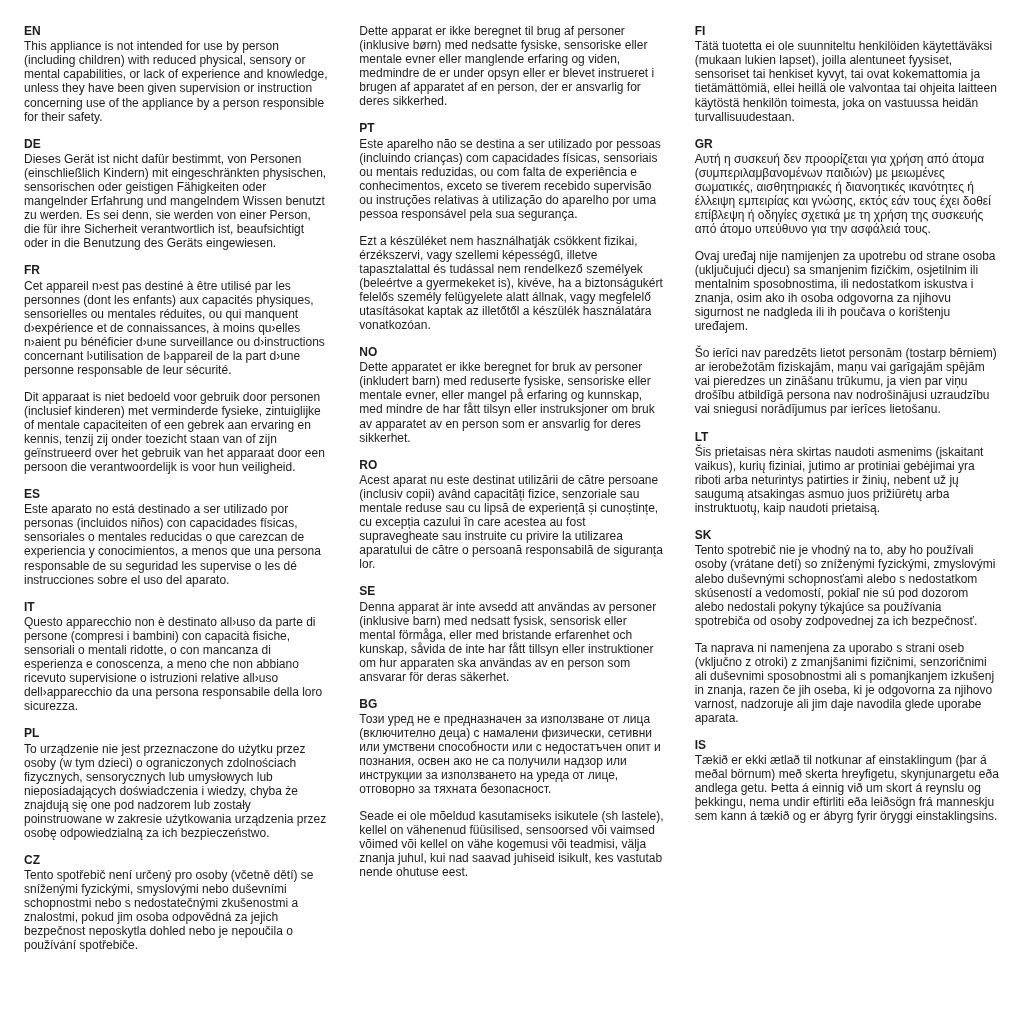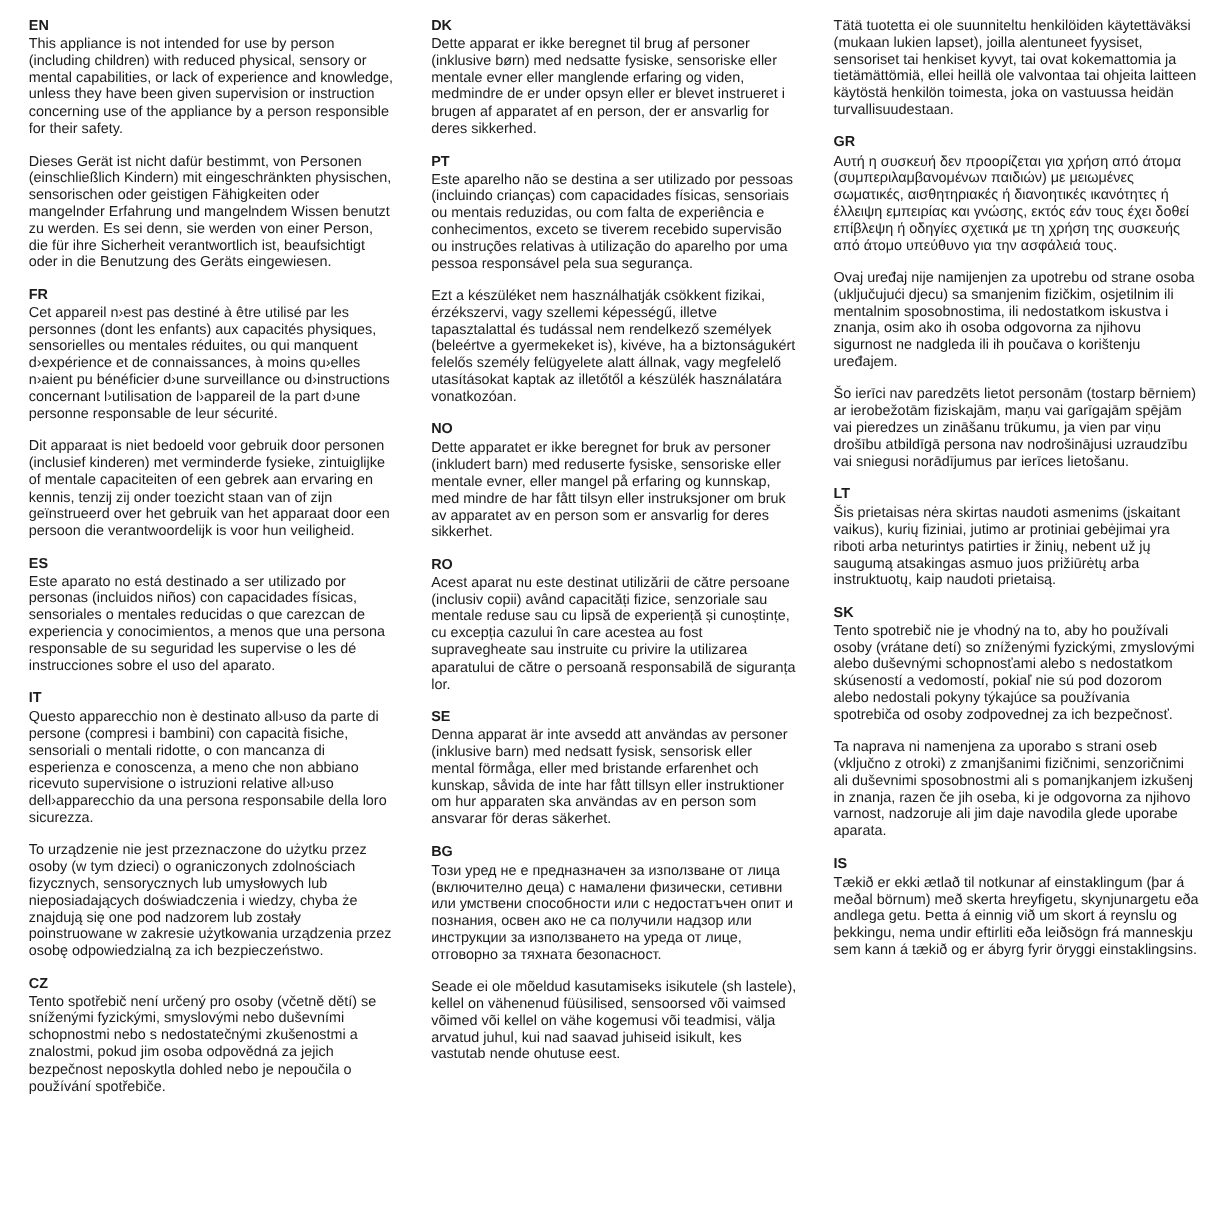--- a/index.html
+++ b/index.html
@@ -9,21 +9,21 @@
     width: 1024px;
     height: 1024px;
     overflow: hidden;
     font-family: "Liberation Sans", "DejaVu Sans", sans-serif;
     color: #1c1c1c;
   }
   .page {
     box-sizing: border-box;
     width: 1024px;
     height: 732px;
-    padding: 14px 24px 10px 24px;
+    padding: 24px 24px 10px 24px;
     display: grid;
     grid-template-columns: 1fr 1fr 1fr;
     column-gap: 30px;
   }
   .col {
     min-width: 0;
   }
   .lang {
     margin: 0 0 13px 0;
   }
@@ -43,49 +43,50 @@
 <body>
 
 <div class="page">
 
   <div class="col">
     <section class="lang">
       <h2 class="code">EN</h2>
       <p class="body">This appliance is not intended for use by person (including children) with reduced physical, sensory or mental capabilities, or lack of experience and knowledge, unless they have been given supervision or instruction concerning use of the appliance by a person responsible for their safety.</p>
     </section>
     <section class="lang">
+      <h2 class="code">DE</h2>
       <p class="body">Dieses Gerät ist nicht dafür bestimmt, von Personen (einschließlich Kindern) mit eingeschränkten physischen, sensorischen oder geistigen Fähigkeiten oder mangelnder Erfahrung und mangelndem Wissen benutzt zu werden. Es sei denn, sie werden von einer Person, die für ihre Sicherheit verantwortlich ist, beaufsichtigt oder in die Benutzung des Geräts eingewiesen.</p>
     </section>
     <section class="lang">
       <h2 class="code">FR</h2>
       <p class="body">Cet appareil n›est pas destiné à être utilisé par les personnes (dont les enfants) aux capacités physiques, sensorielles ou mentales réduites, ou qui manquent d›expérience et de connaissances, à moins qu›elles n›aient pu bénéficier d›une surveillance ou d›instructions concernant l›utilisation de l›appareil de la part d›une personne responsable de leur sécurité.</p>
     </section>
     <section class="lang">
       <p class="body">Dit apparaat is niet bedoeld voor gebruik door personen (inclusief kinderen) met verminderde fysieke, zintuiglijke of mentale capaciteiten of een gebrek aan ervaring en kennis, tenzij zij onder toezicht staan van of zijn geïnstrueerd over het gebruik van het apparaat door een persoon die verantwoordelijk is voor hun veiligheid.</p>
     </section>
     <section class="lang">
       <h2 class="code">ES</h2>
       <p class="body">Este aparato no está destinado a ser utilizado por personas (incluidos niños) con capacidades físicas, sensoriales o mentales reducidas o que carezcan de experiencia y conocimientos, a menos que una persona responsable de su seguridad les supervise o les dé instrucciones sobre el uso del aparato.</p>
     </section>
     <section class="lang">
       <h2 class="code">IT</h2>
       <p class="body">Questo apparecchio non è destinato all›uso da parte di persone (compresi i bambini) con capacità fisiche, sensoriali o mentali ridotte, o con mancanza di esperienza e conoscenza, a meno che non abbiano ricevuto supervisione o istruzioni relative all›uso dell›apparecchio da una persona responsabile della loro sicurezza.</p>
     </section>
     <section class="lang">
+      <h2 class="code">PL</h2>
       <p class="body">To urządzenie nie jest przeznaczone do użytku przez osoby (w tym dzieci) o ograniczonych zdolnościach fizycznych, sensorycznych lub umysłowych lub nieposiadających doświadczenia i wiedzy, chyba że znajdują się one pod nadzorem lub zostały poinstruowane w zakresie użytkowania urządzenia przez osobę odpowiedzialną za ich bezpieczeństwo.</p>
     </section>
     <section class="lang">
       <h2 class="code">CZ</h2>
       <p class="body">Tento spotřebič není určený pro osoby (včetně dětí) se sníženými fyzickými, smyslovými nebo duševními schopnostmi nebo s nedostatečnými zkušenostmi a znalostmi, pokud jim osoba odpovědná za jejich bezpečnost neposkytla dohled nebo je nepoučila o používání spotřebiče.</p>
     </section>
   </div>
 
   <div class="col">
     <section class="lang">
-      <h2 class="code">DK</h2>
       <p class="body">Dette apparat er ikke beregnet til brug af personer (inklusive børn) med nedsatte fysiske, sensoriske eller mentale evner eller manglende erfaring og viden, medmindre de er under opsyn eller er blevet instrueret i brugen af apparatet af en person, der er ansvarlig for deres sikkerhed.</p>
     </section>
     <section class="lang">
       <h2 class="code">PT</h2>
       <p class="body">Este aparelho não se destina a ser utilizado por pessoas (incluindo crianças) com capacidades físicas, sensoriais ou mentais reduzidas, ou com falta de experiência e conhecimentos, exceto se tiverem recebido supervisão ou instruções relativas à utilização do aparelho por uma pessoa responsável pela sua segurança.</p>
     </section>
     <section class="lang">
       <p class="body">Ezt a készüléket nem használhatják csökkent fizikai, érzékszervi, vagy szellemi képességű, illetve tapasztalattal és tudással nem rendelkező személyek (beleértve a gyermekeket is), kivéve, ha a biztonságukért felelős személy felügyelete alatt állnak, vagy megfelelő utasításokat kaptak az illetőtől a készülék használatára vonatkozóan.</p>
     </section>
     <section class="lang">
@@ -98,26 +99,27 @@
     </section>
     <section class="lang">
       <h2 class="code">SE</h2>
       <p class="body">Denna apparat är inte avsedd att användas av personer (inklusive barn) med nedsatt fysisk, sensorisk eller mental förmåga, eller med bristande erfarenhet och kunskap, såvida de inte har fått tillsyn eller instruktioner om hur apparaten ska användas av en person som ansvarar för deras säkerhet.</p>
     </section>
     <section class="lang">
       <h2 class="code">BG</h2>
       <p class="body">Този уред не е предназначен за използване от лица (включително деца) с намалени физически, сетивни или умствени способности или с недостатъчен опит и познания, освен ако не са получили надзор или инструкции за използването на уреда от лице, отговорно за тяхната безопасност.</p>
     </section>
     <section class="lang">
-      <p class="body">Seade ei ole mõeldud kasutamiseks isikutele (sh lastele), kellel on vähenenud füüsilised, sensoorsed või vaimsed võimed või kellel on vähe kogemusi või teadmisi, välja arvatud juhul, kui nad saavad juhiseid isikult, kes vastutab nende ohutuse eest.</p>
+      <p class="body">Seade ei ole mõeldud kasutamiseks isikutele (sh lastele), kellel on vähenenud füüsilised, sensoorsed või vaimsed võimed või kellel on vähe kogemusi või teadmisi, välja znanja juhul, kui nad saavad juhiseid isikult, kes vastutab nende ohutuse eest.</p>
     </section>
   </div>
 
   <div class="col">
     <section class="lang">
+      <h2 class="code">FI</h2>
       <p class="body">Tätä tuotetta ei ole suunniteltu henkilöiden käytettäväksi (mukaan lukien lapset), joilla alentuneet fyysiset, sensoriset tai henkiset kyvyt, tai ovat kokemattomia ja tietämättömiä, ellei heillä ole valvontaa tai ohjeita laitteen käytöstä henkilön toimesta, joka on vastuussa heidän turvallisuudestaan.</p>
     </section>
     <section class="lang">
       <h2 class="code">GR</h2>
       <p class="body">Αυτή η συσκευή δεν προορίζεται για χρήση από άτομα (συμπεριλαμβανομένων παιδιών) με μειωμένες σωματικές, αισθητηριακές ή διανοητικές ικανότητες ή έλλειψη εμπειρίας και γνώσης, εκτός εάν τους έχει δοθεί επίβλεψη ή οδηγίες σχετικά με τη χρήση της συσκευής από άτομο υπεύθυνο για την ασφάλειά τους.</p>
     </section>
     <section class="lang">
       <p class="body">Ovaj uređaj nije namijenjen za upotrebu od strane osoba (uključujući djecu) sa smanjenim fizičkim, osjetilnim ili mentalnim sposobnostima, ili nedostatkom iskustva i znanja, osim ako ih osoba odgovorna za njihovu sigurnost ne nadgleda ili ih poučava o korištenju uređajem.</p>
     </section>
     <section class="lang">

